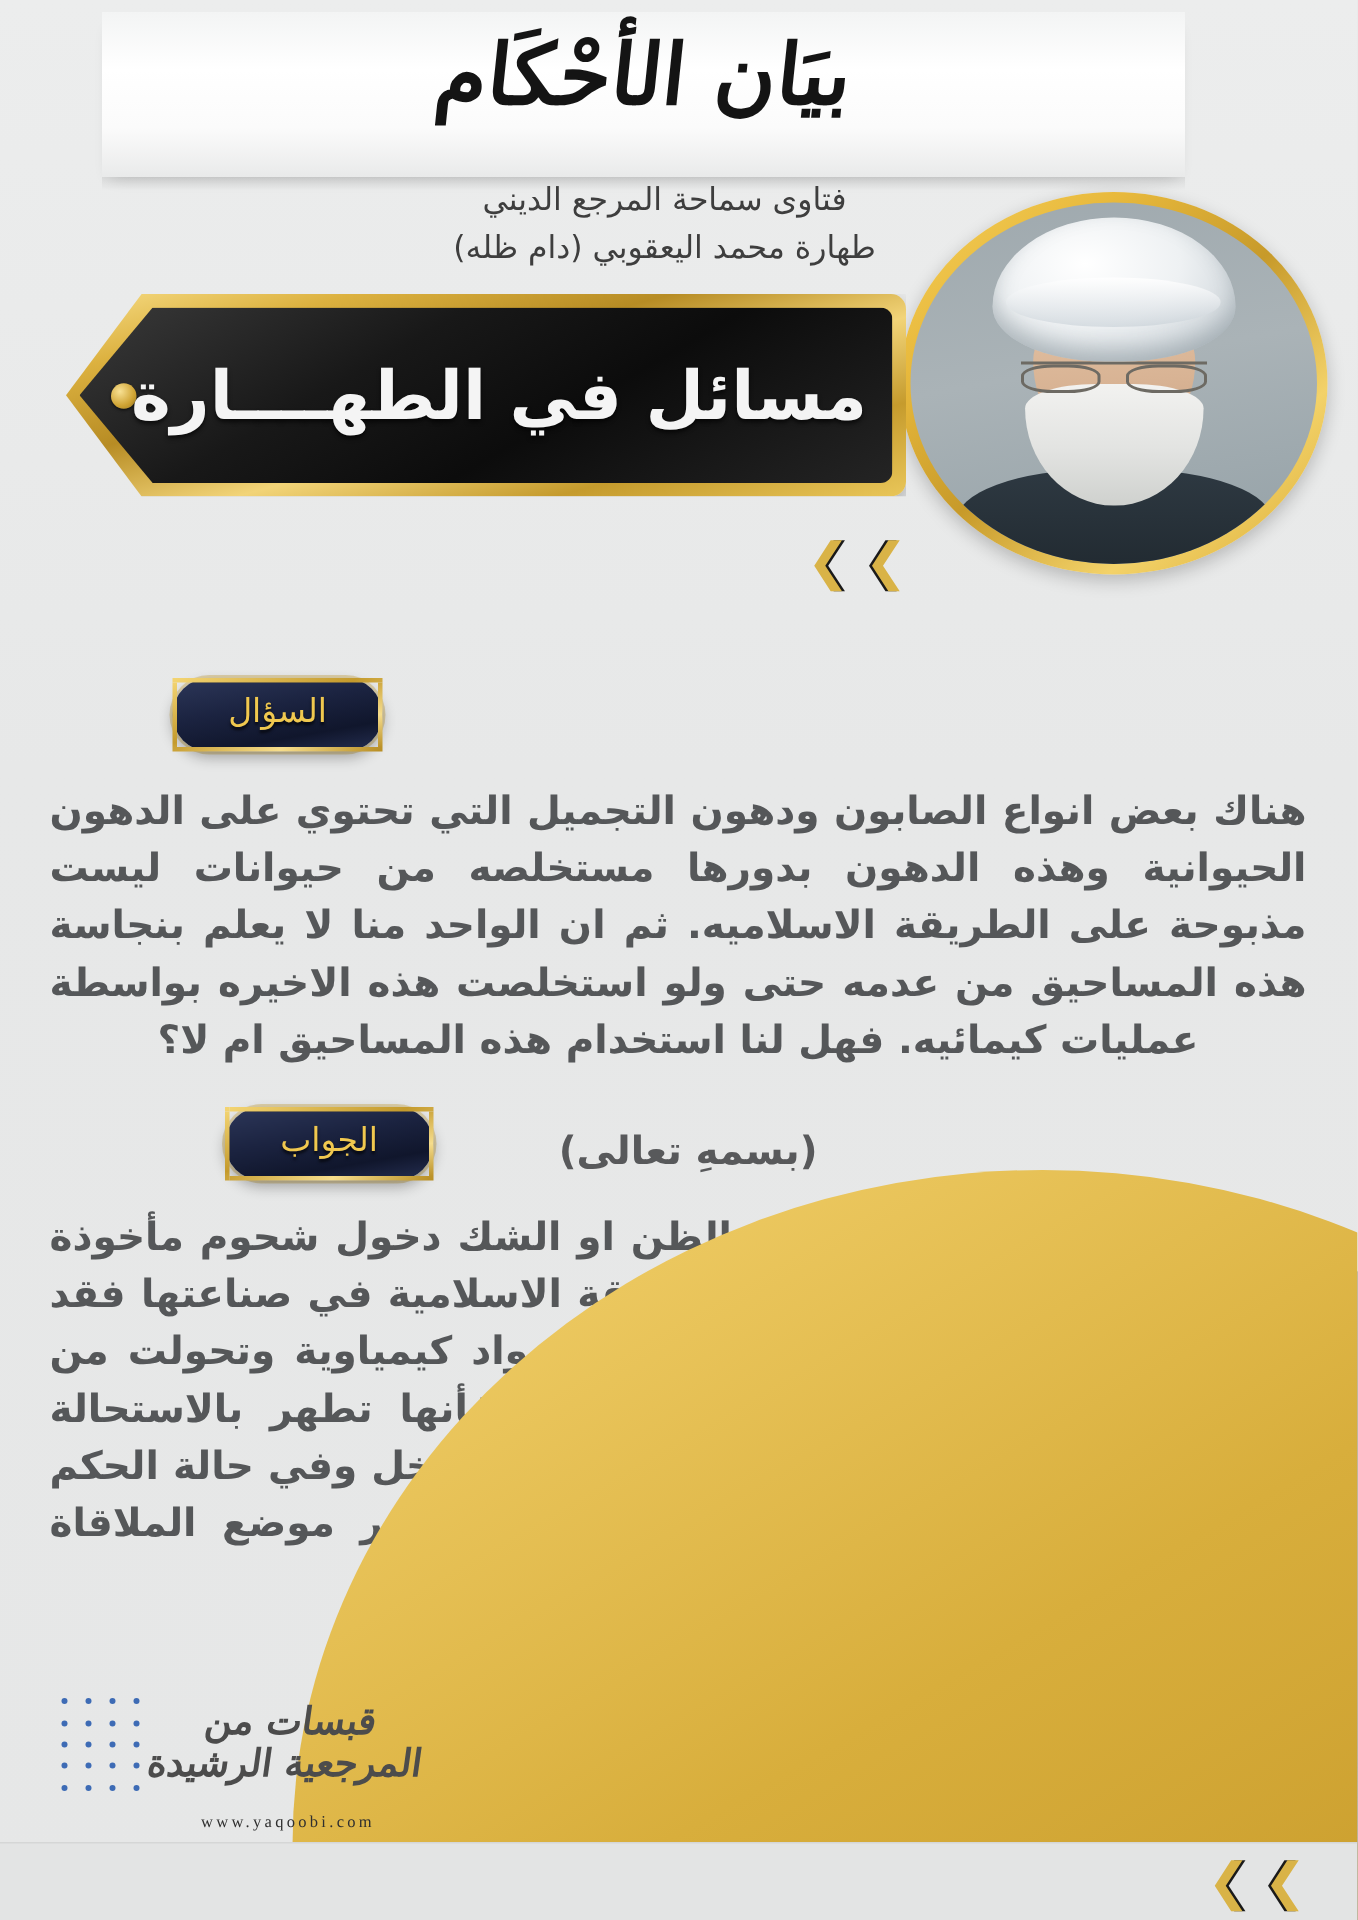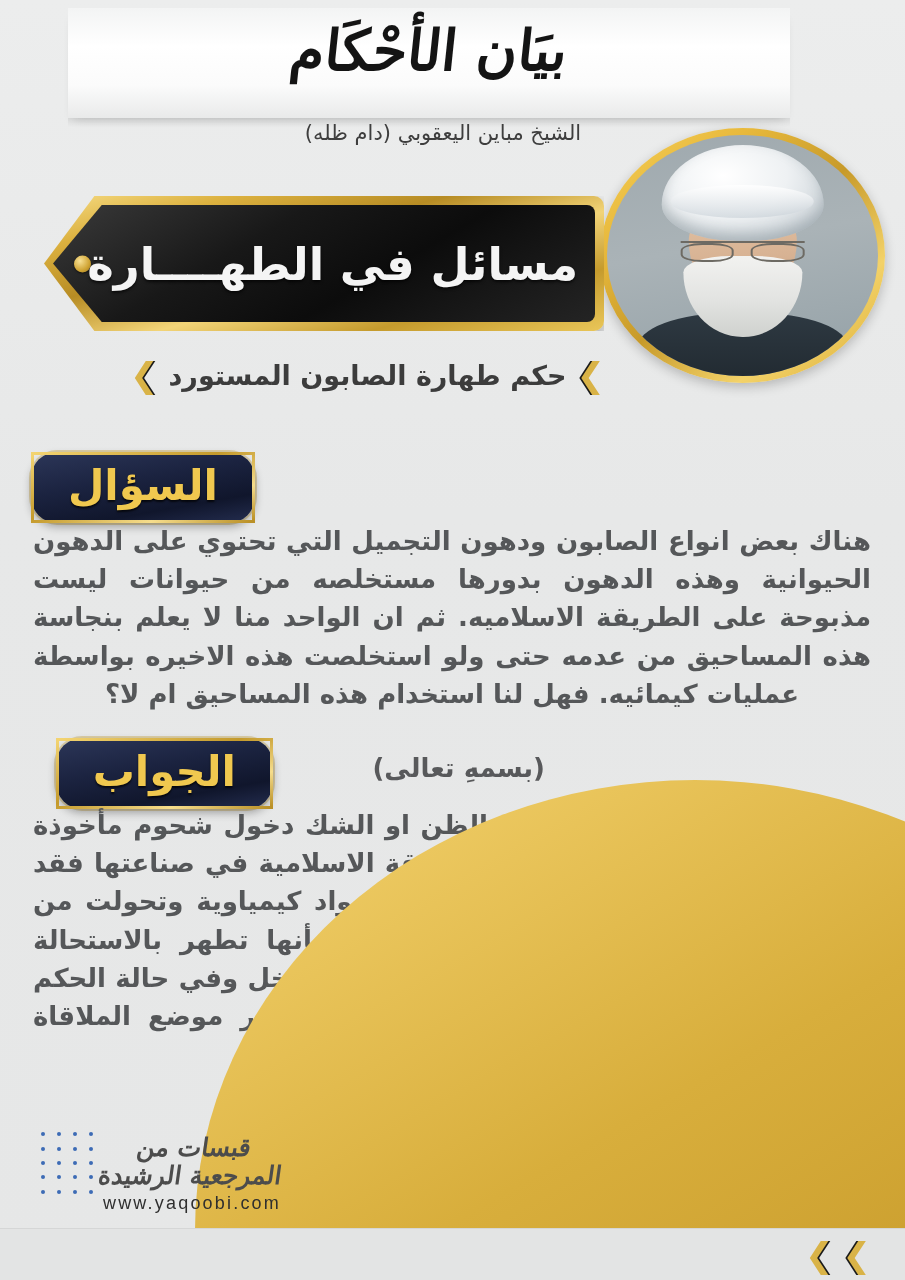--- a/index.html
+++ b/index.html
@@ -150,26 +150,26 @@
   
   .badge {
     position:absolute;
     padding:8px 34px 11px;
     border-radius:26px;
     background:linear-gradient(170deg,#2b3557 0%,#1b2340 40%,#10162c 75%,#222b4c 100%);
     border:3px solid;
     border-image:linear-gradient(160deg,#f3d472,#c49a2c 45%,#f6dd8c 75%,#b98f25) 1;
     box-shadow:0 4px 9px rgba(0,0,0,.3), 0 0 0 2px rgba(196,154,44,.35);
     color:#f0c84f;
-    font-size:42px; font-weight:700;
+    font-size:22px; font-weight:400;
     text-shadow:0 2px 2px rgba(0,0,0,.7);
     line-height:1.1;
   }
   #badge-question { right:650px; top:452px; }
-  #badge-answer   { right:632px; top:738px; }
+  #badge-answer   { right:616px; top:738px; }
 
   
   .body-text {
     position:absolute; right:34px; width:838px;
     color:#555759;
     font-size:26px;
     line-height:1.47;
     text-align:justify;
     text-align-last:center;
     font-weight:600;
@@ -212,23 +212,23 @@
     position:absolute; left:92px; top:1134px; width:200px;
     text-align:center;
   }
   .footer-logo .arabic-logo {
     font-family:"DejaVu Serif","Liberation Serif",serif;
     font-size:25px; color:#4c4c4c; font-weight:700;
     letter-spacing:-1px; transform:skewX(-8deg);
     line-height:1.1;
   }
   .footer-logo .site {
-    margin-top:4px;
-    font-size:18px; color:#2f2f2f; letter-spacing:2.2px;
-    font-family:Liberation Sans, sans-serif; direction:ltr;
+    margin-top:20px;
+    font-size:11px; color:#2f2f2f; letter-spacing:2.2px;
+    font-family:Liberation Serif, serif; direction:ltr;
   }
 
   .bottom-bar {
     position:absolute; left:0; bottom:0; width:905px; height:52px;
     background:#e3e4e4;
     border-top:1px solid #d5d6d6;
   }
   .bottom-bar-inner {
     position:absolute; right:34px; top:50%; transform:translateY(-50%);
     display:flex; align-items:center; gap:9px; direction:rtl;
@@ -240,21 +240,22 @@
 </head>
 <body>
 
 <div id="page">
 
   <div class="top-strip">
     <div class="calligraphy">بيَان الأحْكَام</div>
   </div>
 
   <div class="marja-lines">
-    <div>الشيخ مباين  اليعقوبي (دام ظله)</div>
+    <div>فتاوى سماحة المرجع الديني</div>
+    <div>طهارة محمد  اليعقوبي (دام ظله)</div>
   </div>
 
   <div class="portrait-wrap">
     <div class="portrait">
       <div class="p-body"></div>
       <div class="p-face"></div>
       <div class="p-beard"></div>
       <div class="p-glasses"></div>
       <div class="p-turban"></div>
     </div>
@@ -262,21 +263,20 @@
 
   <div class="title-tag">
     <div class="frame"></div>
     <div class="inner"></div>
     <div class="dot"></div>
     <div class="txt">مسائل في الطهــــارة</div>
   </div>
 
   <div class="topic-line">
     <span class="chev">❯</span>
-    <span class="label">حكم طهارة الصابون المستورد</span>
     <span class="chev flip">❮</span>
   </div>
 
   <div class="badge" id="badge-question">السؤال</div>
   <div class="body-text" id="question-body">هناك بعض انواع الصابون ودهون التجميل التي تحتوي على الدهون الحيوانية وهذه الدهون بدورها مستخلصه من حيوانات ليست مذبوحة على الطريقة الاسلاميه. ثم ان الواحد منا لا يعلم بنجاسة هذه المساحيق من عدمه حتى ولو استخلصت هذه الاخيره بواسطة عمليات كيمائيه. فهل لنا استخدام هذه المساحيق ام لا؟</div>
 
   <div class="badge" id="badge-answer">الجواب</div>
   <div class="basmala">(بسمهِ تعالى)</div>
   <div class="body-text" id="answer-body">إذا عَلِم قطعاً وليس على نحو الظن او الشك دخول شحوم مأخوذة من حيوانات غير مذبوحة على الطريقة الاسلامية في صناعتها فقد تنجست، نعم إذا عوملت هذه الشحوم بمواد كيمياوية وتحولت من وضعها الأصلي الى وضع آخر مباين له فأنها تطهر بالاستحالة كتطهير الخمر بمعالجتها كيمياويا وتحولها الى خل وفي حالة الحكم بنجاستها فلا مانع من استعمالها اذا كان يطهر موضع الملاقاة بعدها بالماء.</div>
 

